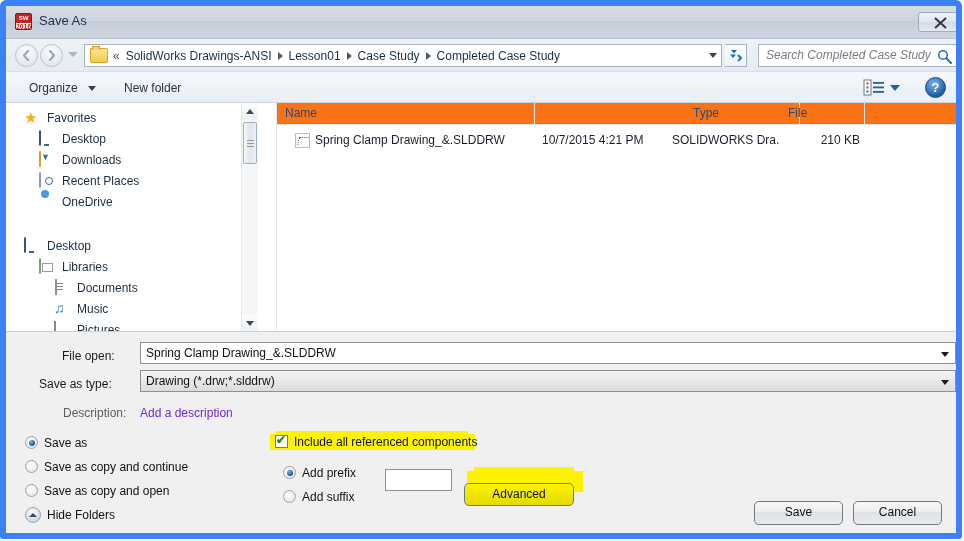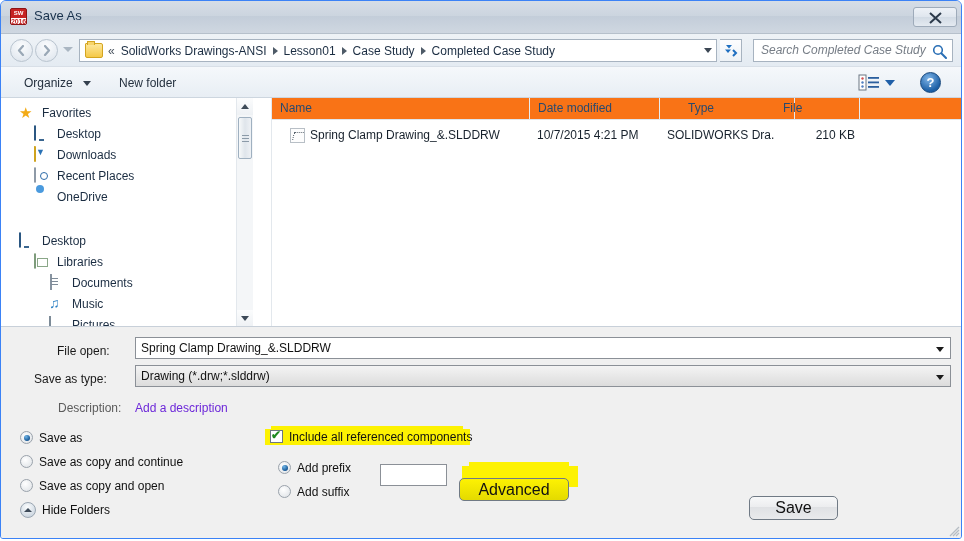--- a/index.html
+++ b/index.html
@@ -15,21 +15,21 @@
     font-size: 12px;
     color: #000;
   }
 
   
   .window {
     position: absolute;
     left: 0; top: 0;
     width: 962px;
     height: 539px;
-    border: 1px solid #3b82f6;
+    border: 6px solid #3b82f6;
     border-radius: 6px 6px 3px 3px;
     background: #f0f0f0;
     box-sizing: border-box;
     overflow: hidden;
   }
 
   
   .titlebar {
     position: absolute;
     left: 0; top: 0;
@@ -506,21 +506,21 @@
     box-sizing: border-box;
     cursor: text;
   }
 
   .btn {
     position: absolute;
     border: 1px solid #707a85;
     border-radius: 5px;
     background: linear-gradient(to bottom,#f7f8f9 0%, #ecedef 45%, #dfe1e4 46%, #e9eaec 100%);
     box-sizing: border-box;
-    font-size: 16px;
+    font-size: 12px;
     color: #111;
     text-align: center;
     cursor: pointer;
     line-height: 21px;
   }
 
   .hide-folders {
     position: absolute;
     cursor: pointer;
     font-size: 12px;
@@ -693,21 +693,20 @@
             <i></i>
           </div>
       </div>
     </div>
 
     <div class="splitter"></div>
 
     <div class="filelist">
       <div class="col-header">
         <div class="col" style="left:0px;   width:258px;">Name</div>
-        <div class="col" style="left:258px; width:130px;">Date modified</div>
         <div class="col" style="left:408px; width:115px;">Type</div>
         <div class="col" style="left:503px; width:85px;">File</div>
         <div class="col" style="left:588px; width:103px; border-right:none;"></div>
       </div>
 
       <div class="file-row">
         <span class="file-ico"></span>
         <span class="fr-cell" style="left:38px; width:215px;">Spring Clamp Drawing_&amp;.SLDDRW</span>
         <span class="fr-cell" style="left:265px; width:122px;">10/7/2015 4:21 PM</span>
         <span class="fr-cell" style="left:395px; width:108px;">SOLIDWORKS Dra...</span>
@@ -764,19 +763,20 @@
       <span style="position:absolute;left:4px;top:3px;font-size:12px;color:#111;"></span>
     </div>
 
     <div class="hl" style="left:461px; top:139px; width:116px; height:21px;"></div>
     <div class="hl" style="left:468px; top:135px; width:100px; height:6px;"></div>
     <div class="hl" style="left:472px; top:158px; width:96px; height:8px;"></div>
 
     <div class="btn ontop" style="left:458px; top:137px; width:110px; height:23px; background:linear-gradient(to bottom,#fdf202,#e4da00);">Advanced</div>
 
     <div class="btn" style="left:748px; top:169px; width:89px; height:24px;">Save</div>
+    <div class="btn" style="left:847px; top:169px; width:89px; height:24px;">Cancel</div>
 
     <svg class="resize-grip" width="12" height="12" viewBox="0 0 12 12">
       <path d="M11 5 L5 11 M11 8 L8 11 M11 2 L2 11" stroke="#b6bdc4" stroke-width="1.3" fill="none"></path>
     </svg>
   </div>
 
 </div>
 
 </body></html>

